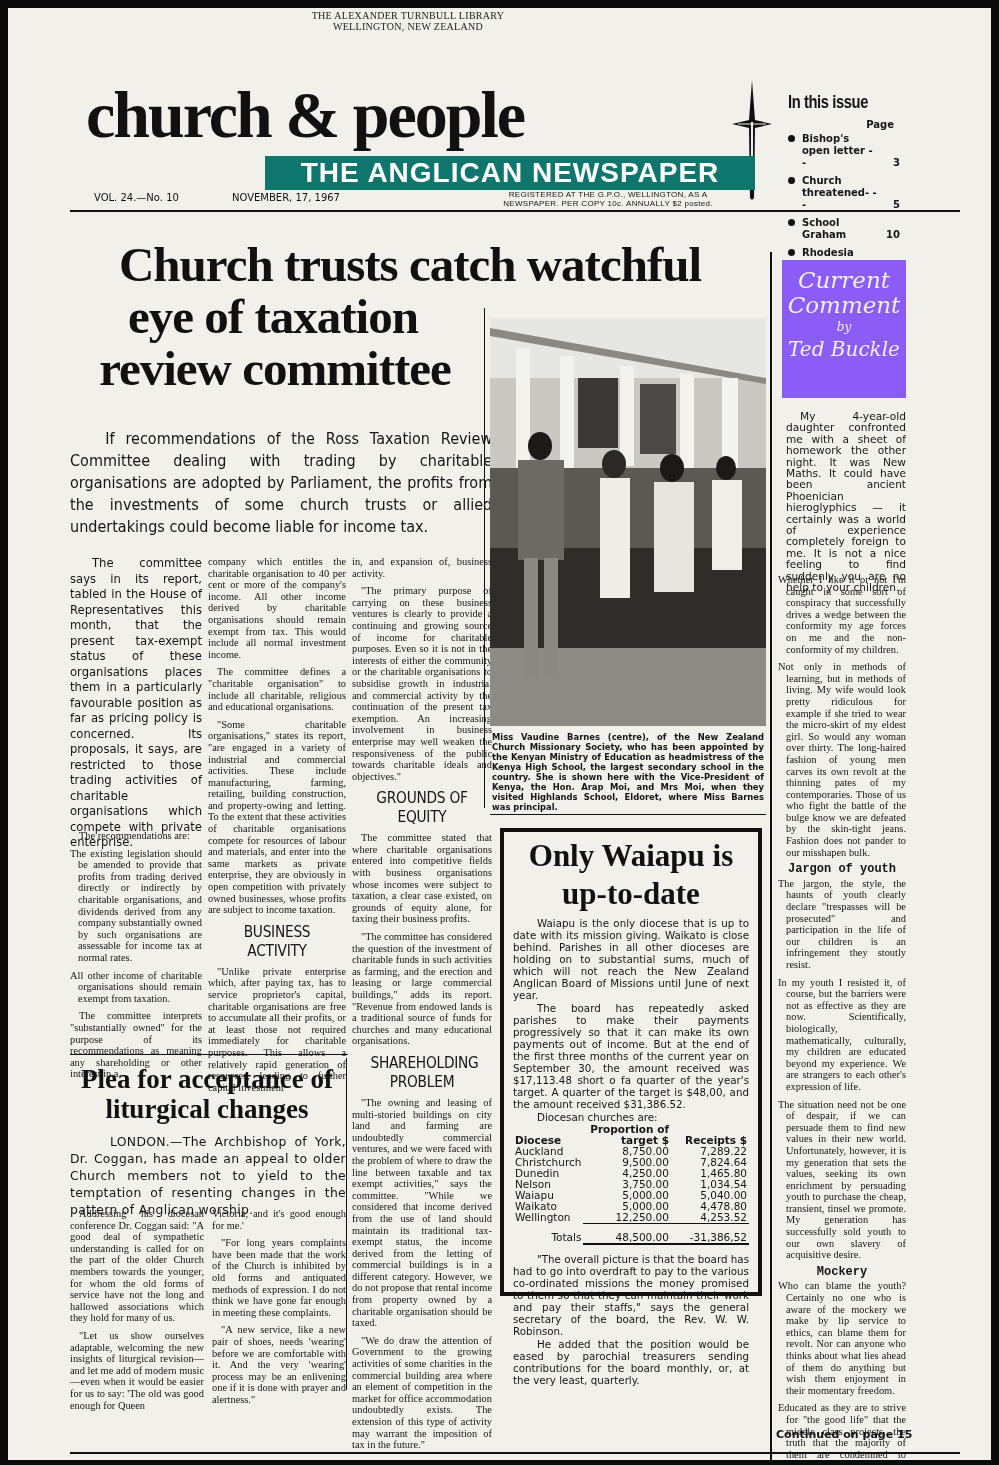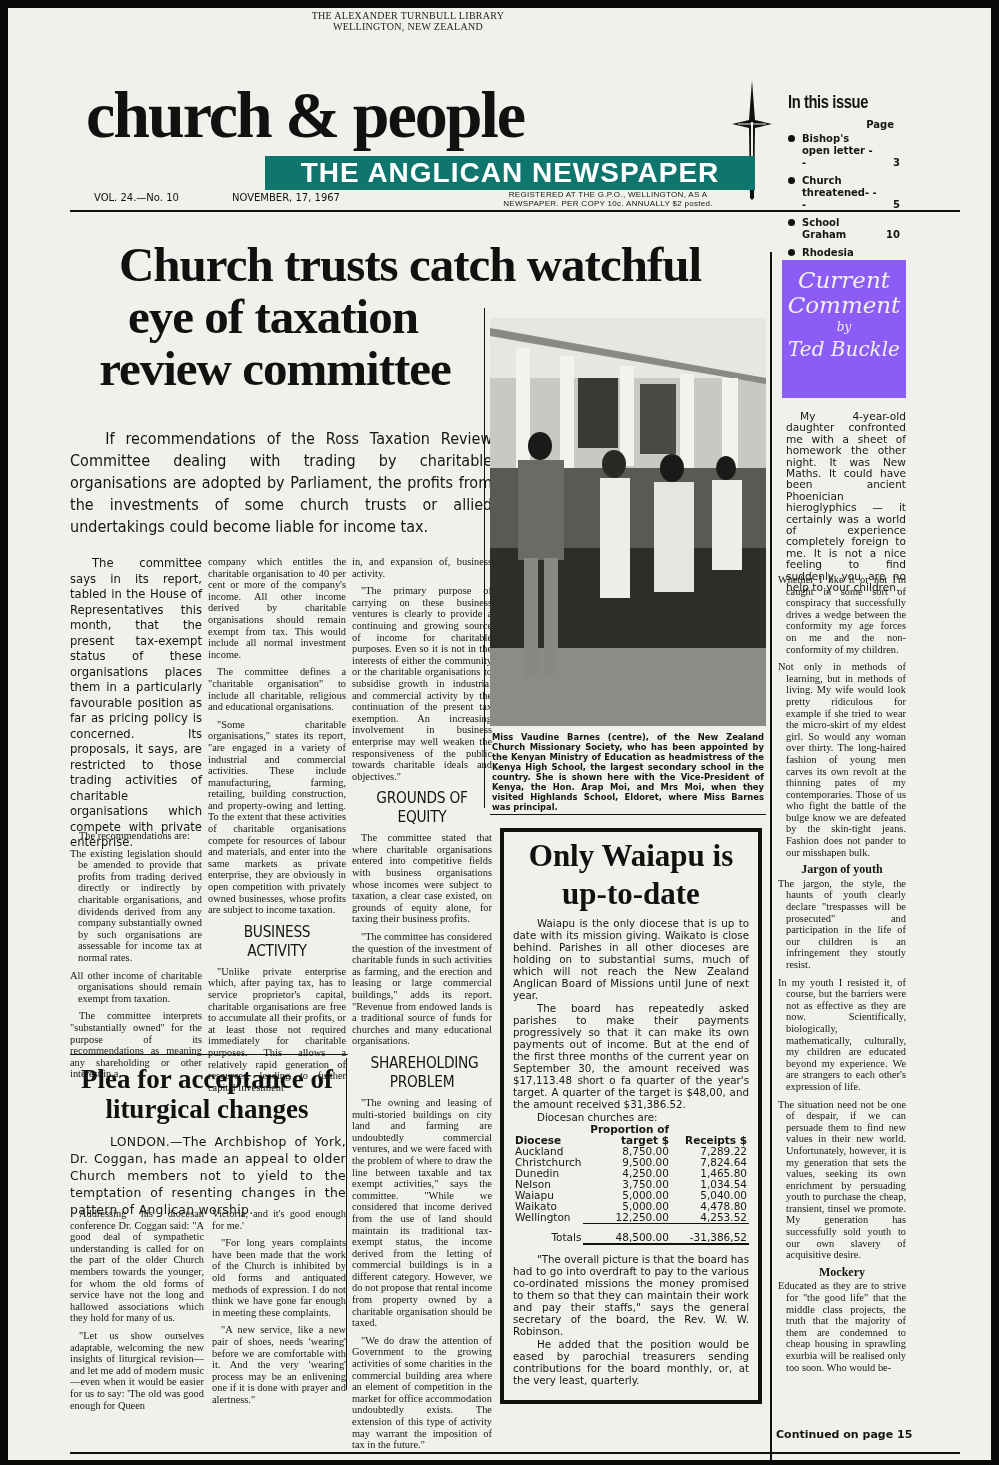--- a/index.html
+++ b/index.html
@@ -32,21 +32,21 @@
 .box{border:3px solid #111;box-shadow:0 0 0 1px #111 inset}
 .boxbody{font-family:"DejaVu Sans",sans-serif;font-size:10.3px;line-height:12px;text-align:justify}
 .boxbody p{text-indent:24px;margin-bottom:1px}
 table.dio{font-family:"DejaVu Sans",sans-serif;font-size:10.5px;border-collapse:collapse;width:100%}
 table.dio td{padding:0 2px;line-height:11px}
 table.dio th{font-weight:bold;line-height:11px;vertical-align:bottom;padding:0 2px}
 .r{text-align:right}
 .cc{background:#8b5cf6;color:#f1f0eb;font-family:"DejaVu Serif",serif;font-style:italic;text-align:center}
 .rb{font-family:"DejaVu Sans",sans-serif;font-size:10.6px;line-height:11.4px;text-align:justify}
 .rb p{text-indent:14px}
-.rh{font-family:Liberation Serif, serif;font-weight:bold;font-size:12px;text-align:center;margin:6px 0 2px}
+.rh{font-family:Liberation Mono, monospace;font-weight:bold;font-size:12px;text-align:center;margin:6px 0 2px}
 .cont{font-family:"DejaVu Sans",sans-serif;font-weight:bold;font-size:11px}
 </style>
 </head>
 <body>
 
 <div class="page">
 
   <div class="abs stamp" style="left:300px;top:2px;width:200px">
     <div>THE ALEXANDER TURNBULL LIBRARY</div>
     <div>WELLINGTON, NEW ZEALAND</div>
@@ -163,21 +163,21 @@
       <rect x="110" y="160" width="30" height="120" fill="#eeede8"></rect>
       <ellipse cx="182" cy="150" rx="12" ry="14" fill="#1b1a18"></ellipse>
       <rect x="164" y="164" width="40" height="110" fill="#e6e5e0"></rect>
       <ellipse cx="236" cy="150" rx="10" ry="12" fill="#1b1a18"></ellipse>
       <rect x="222" y="162" width="30" height="90" fill="#efeee9"></rect>
     </svg>
   </div>
   <div class="abs caption" style="left:484px;top:724px;width:272px">Miss Vaudine Barnes (centre), of the New Zealand Church Missionary Society, who has been appointed by the Kenyan Ministry of Education as headmistress of the Kenya High School, the largest secondary school in the country. She is shown here with the Vice-President of Kenya, the Hon. Arap Moi, and Mrs Moi, when they visited Highlands School, Eldoret, where Miss Barnes was principal.</div>
   <div class="abs rule" style="left:482px;top:806px;width:276px;height:1px"></div>
 
-  <div class="abs box" style="left:492px;top:820px;width:262px;height:576px;padding:6px 10px">
+  <div class="abs box" style="left:492px;top:820px;width:262px;height:468px;padding:6px 10px">
     <div class="hl" style="font-size:31px;line-height:38px">Only Waiapu is</div>
     <div class="hl" style="font-size:31px;line-height:38px;margin-bottom:4px">up-to-date</div>
     <div class="boxbody">
       <p>Waiapu is the only diocese that is up to date with its mission giving. Waikato is close behind. Parishes in all other dioceses are holding on to substantial sums, much of which will not reach the New Zealand Anglican Board of Missions until June of next year.</p>
       <p>The board has repeatedly asked parishes to make their payments progressively so that it can make its own payments out of income. But at the end of the first three months of the current year on September 30, the amount received was $17,113.48 short o fa quarter of the year's target. A quarter of the target is $48,00, and the amount received $31,386.52.</p>
       <p>Diocesan churches are:</p>
     </div>
     <table class="dio">
       <tbody>
           <tr>
@@ -258,19 +258,20 @@
   </div>
 
   <div class="abs body" style="left:770px;top:566px;width:128px">
     <p class="hang">Whether I like it or not I'm caught in some sort of conspiracy that successfully drives a wedge between the conformity my age forces on me and the non-conformity of my children.</p>
     <p class="hang">Not only in methods of learning, but in methods of living. My wife would look pretty ridiculous for example if she tried to wear the micro-skirt of my eldest girl. So would any woman over thirty. The long-haired fashion of young men carves its own revolt at the thinning pates of my contemporaries. Those of us who fight the battle of the bulge know we are defeated by the skin-tight jeans. Fashion does not pander to our misshapen bulk.</p>
     <div class="rh">Jargon of youth</div>
     <p class="hang">The jargon, the style, the haunts of youth clearly declare "trespasses will be prosecuted" and participation in the life of our children is an infringement they stoutly resist.</p>
     <p class="hang">In my youth I resisted it, of course, but the barriers were not as effective as they are now. Scientifically, biologically, mathematically, culturally, my children are educated beyond my experience. We are strangers to each other's expression of life.</p>
     <p class="hang">The situation need not be one of despair, if we can persuade them to find new values in their new world. Unfortunately, however, it is my generation that sets the values, seeking its own enrichment by persuading youth to purchase the cheap, transient, tinsel we promote. My generation has successfully sold youth to our own slavery of acquisitive desire.</p>
     <div class="rh">Mockery</div>
+    <p class="hang">Who can blame the youth? Certainly no one who is aware of the mockery we make by lip service to ethics, can blame them for revolt. Nor can anyone who thinks about what lies ahead of them do anything but wish them enjoyment in their momentary freedom.</p>
     <p class="hang">Educated as they are to strive for "the good life" that the middle class projects, the truth that the majority of them are condemned to cheap housing in sprawling exurbia will be realised only too soon. Who would be-</p>
   </div>
 
   <div class="abs cont" style="left:768px;top:1420px">Continued on page 15</div>
 
   <div class="abs rule" style="left:62px;top:1444px;width:890px;height:2px"></div>
 </div>
 
 </body></html>

